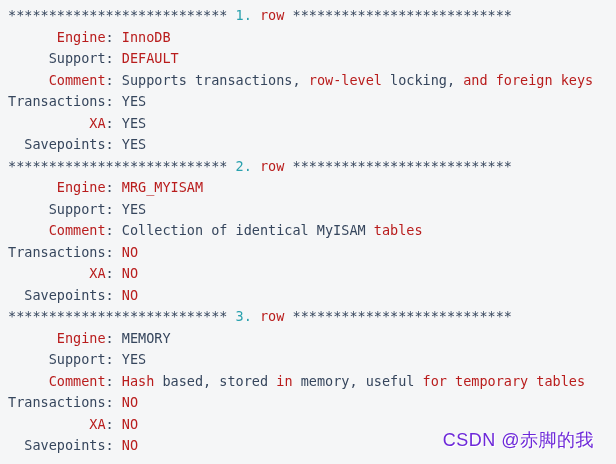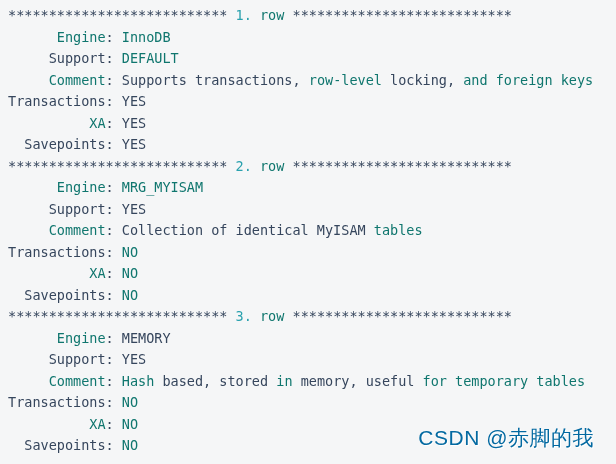--- a/index.html
+++ b/index.html
@@ -17,30 +17,30 @@
   .code {
     margin: 0;
     padding: 5px 0 0 8px;
     font-family: "DejaVu Sans Mono", "Liberation Mono", monospace;
     font-size: 13.5px;
     line-height: 21.5px;
     color: #36465d;
     white-space: pre;
   }
   .tok-plain   { color: #36465d; }
-  .tok-keyword { color: #0f766e; }
+  .tok-keyword { color: #b91c1c; }
   .tok-number  { color: #2aa1ae; }
   .watermark {
     position: absolute;
     right: 22px;
     bottom: 12px;
     font-family: "Liberation Sans", sans-serif;
-    font-size: 21px;
+    font-size: 18px;
     letter-spacing: 0.5px;
-    color: #0369a1;
+    color: #6d28d9;
     text-shadow: 1px 1px 0 #ffffff;
     user-select: none;
   }
 </style>
 </head>
 <body>
 
 <div class="screen">
   <pre class="code"><div><span class="tok-plain">*************************** </span><span class="tok-number">1.</span><span class="tok-plain"> </span><span class="tok-keyword">row</span><span class="tok-plain"> ***************************</span></div><div><span class="tok-plain">      </span><span class="tok-keyword">Engine</span><span class="tok-plain">: </span><span class="tok-keyword">InnoDB</span></div><div><span class="tok-plain">     Support: </span><span class="tok-keyword">DEFAULT</span></div><div><span class="tok-plain">     </span><span class="tok-keyword">Comment</span><span class="tok-plain">: Supports transactions, </span><span class="tok-keyword">row-level</span><span class="tok-plain"> locking, </span><span class="tok-keyword">and foreign keys</span></div><div><span class="tok-plain">Transactions: YES</span></div><div><span class="tok-plain">          </span><span class="tok-keyword">XA</span><span class="tok-plain">: YES</span></div><div><span class="tok-plain">  Savepoints: YES</span></div><div><span class="tok-plain">*************************** </span><span class="tok-number">2.</span><span class="tok-plain"> </span><span class="tok-keyword">row</span><span class="tok-plain"> ***************************</span></div><div><span class="tok-plain">      </span><span class="tok-keyword">Engine</span><span class="tok-plain">: </span><span class="tok-keyword">MRG_MYISAM</span></div><div><span class="tok-plain">     Support: YES</span></div><div><span class="tok-plain">     </span><span class="tok-keyword">Comment</span><span class="tok-plain">: Collection of identical MyISAM </span><span class="tok-keyword">tables</span></div><div><span class="tok-plain">Transactions: </span><span class="tok-keyword">NO</span></div><div><span class="tok-plain">          </span><span class="tok-keyword">XA</span><span class="tok-plain">: </span><span class="tok-keyword">NO</span></div><div><span class="tok-plain">  Savepoints: </span><span class="tok-keyword">NO</span></div><div><span class="tok-plain">*************************** </span><span class="tok-number">3.</span><span class="tok-plain"> </span><span class="tok-keyword">row</span><span class="tok-plain"> ***************************</span></div><div><span class="tok-plain">      </span><span class="tok-keyword">Engine</span><span class="tok-plain">: MEMORY</span></div><div><span class="tok-plain">     Support: YES</span></div><div><span class="tok-plain">     </span><span class="tok-keyword">Comment</span><span class="tok-plain">: </span><span class="tok-keyword">Hash</span><span class="tok-plain"> based, stored </span><span class="tok-keyword">in</span><span class="tok-plain"> memory, useful </span><span class="tok-keyword">for temporary tables</span></div><div><span class="tok-plain">Transactions: </span><span class="tok-keyword">NO</span></div><div><span class="tok-plain">          </span><span class="tok-keyword">XA</span><span class="tok-plain">: </span><span class="tok-keyword">NO</span></div><div><span class="tok-plain">  Savepoints: </span><span class="tok-keyword">NO</span></div></pre>
   <div class="watermark">CSDN @赤脚的我</div>

